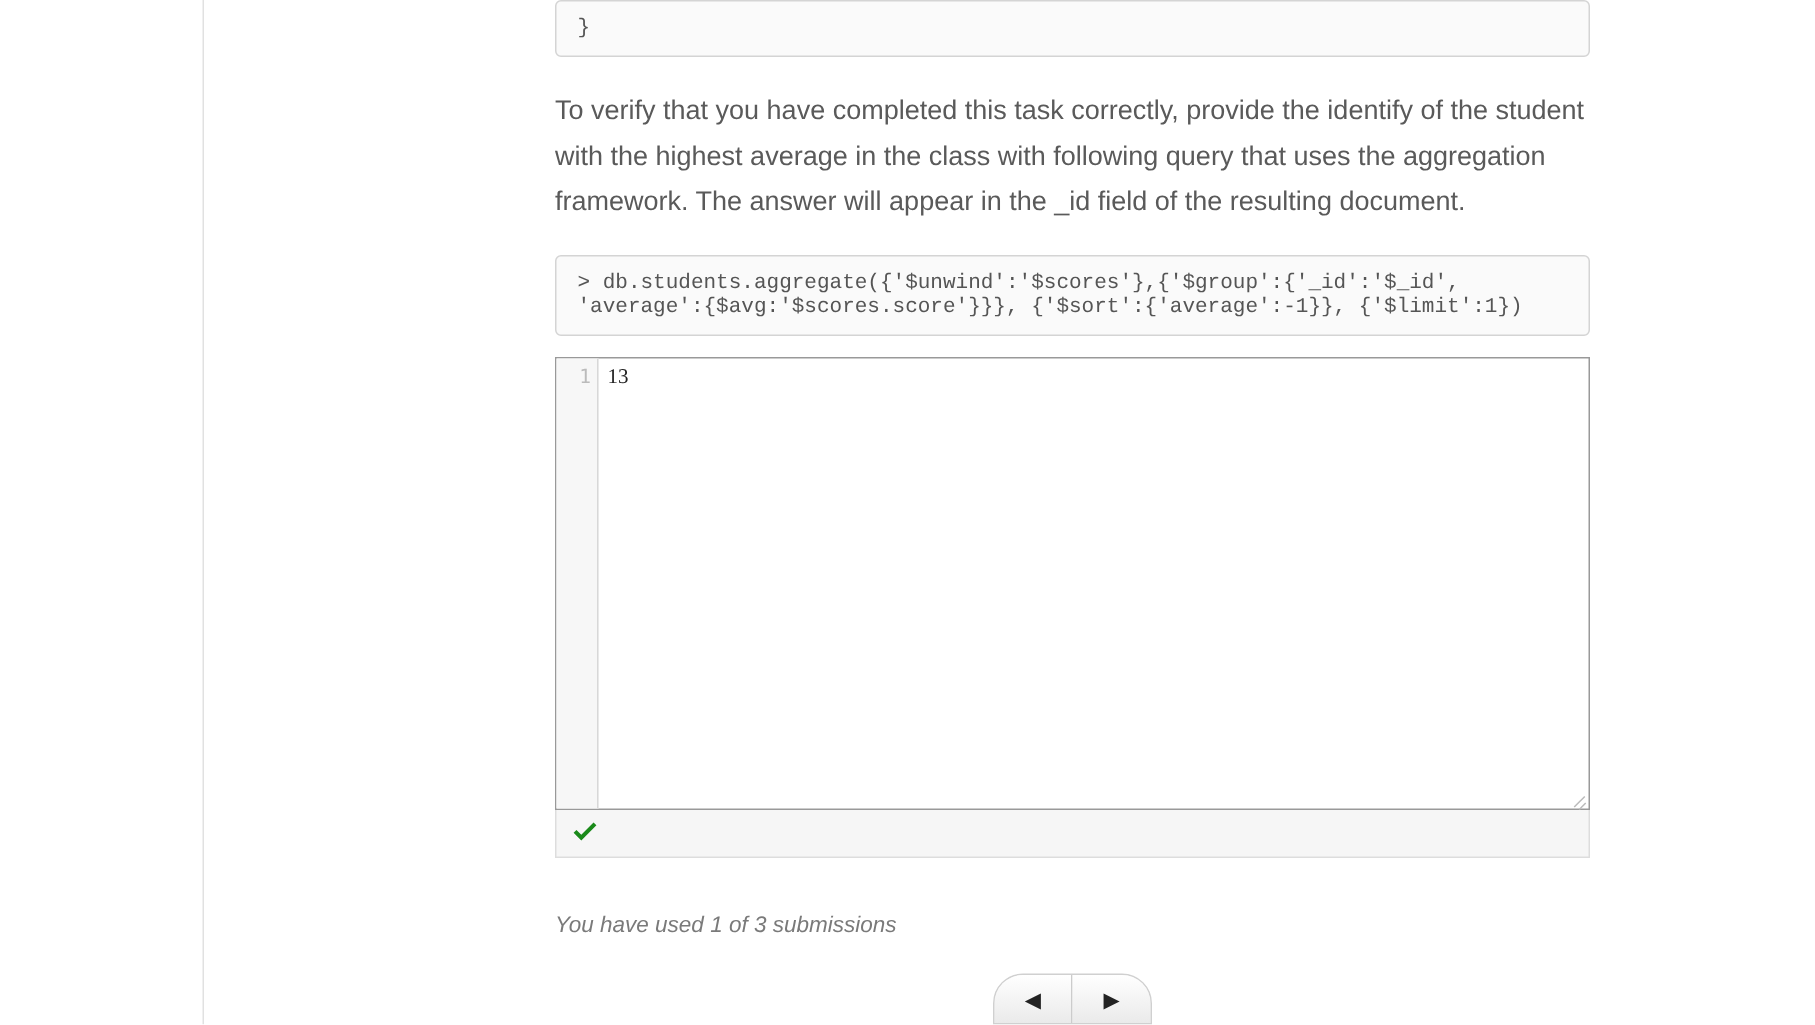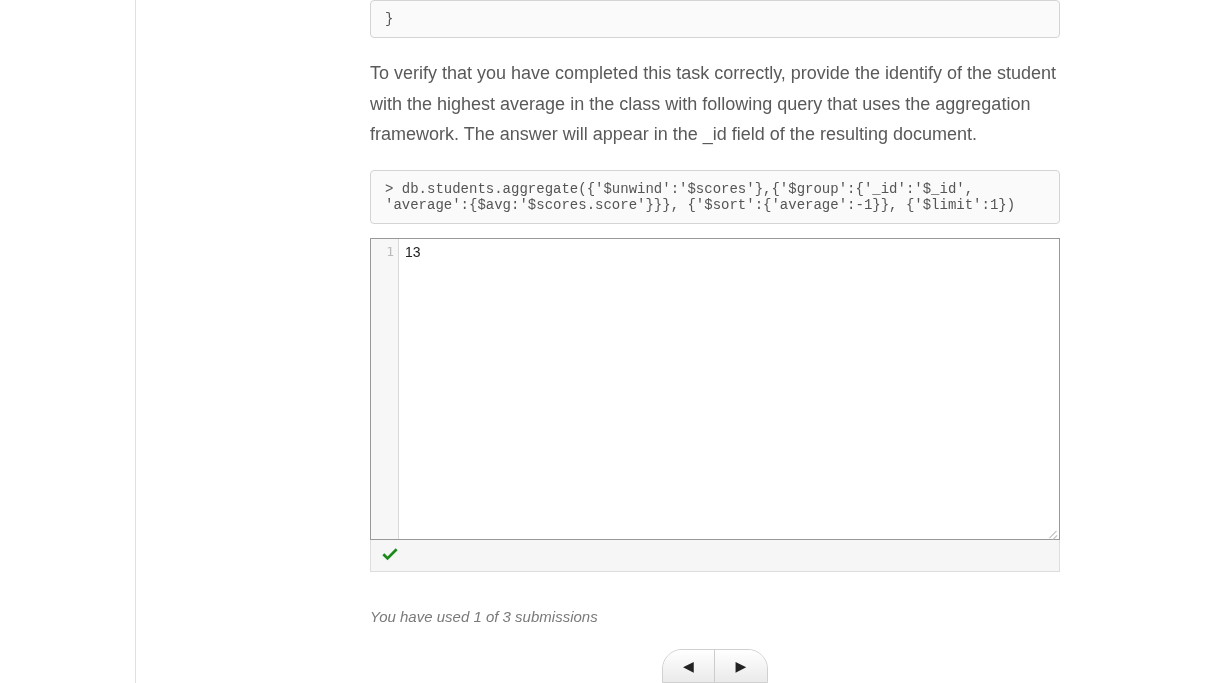--- a/index.html
+++ b/index.html
@@ -69,21 +69,21 @@
     border-right: 1px solid #d8d8d8;
     padding: 5px 4px;
     font-family: Consolas, monospace;
     font-size: 13px;
     color: #bbb;
     text-align: right;
   }
   .editor-body {
     flex: 1;
     padding: 5px 6px;
-    font-family: Liberation Sans, sans-serif;
+    font-family: Liberation Serif, serif;
     font-size: 14px;
     color: #222;
     position: relative;
   }
   .resize-handle {
     position: absolute;
     right: 0;
     bottom: 0;
     width: 14px;
     height: 14px;

